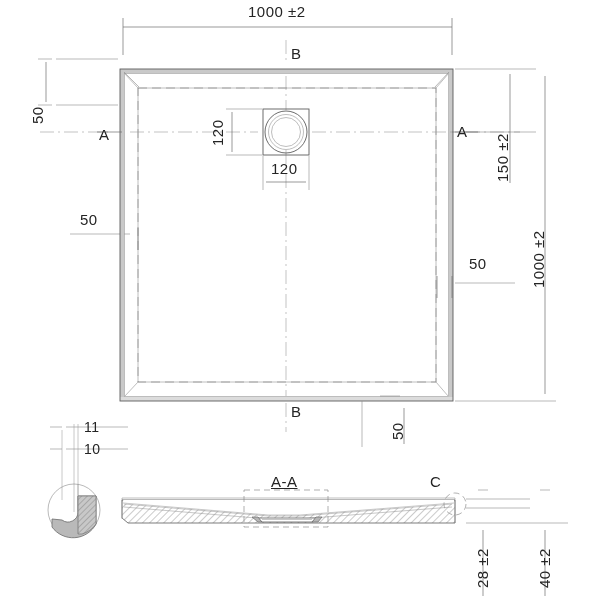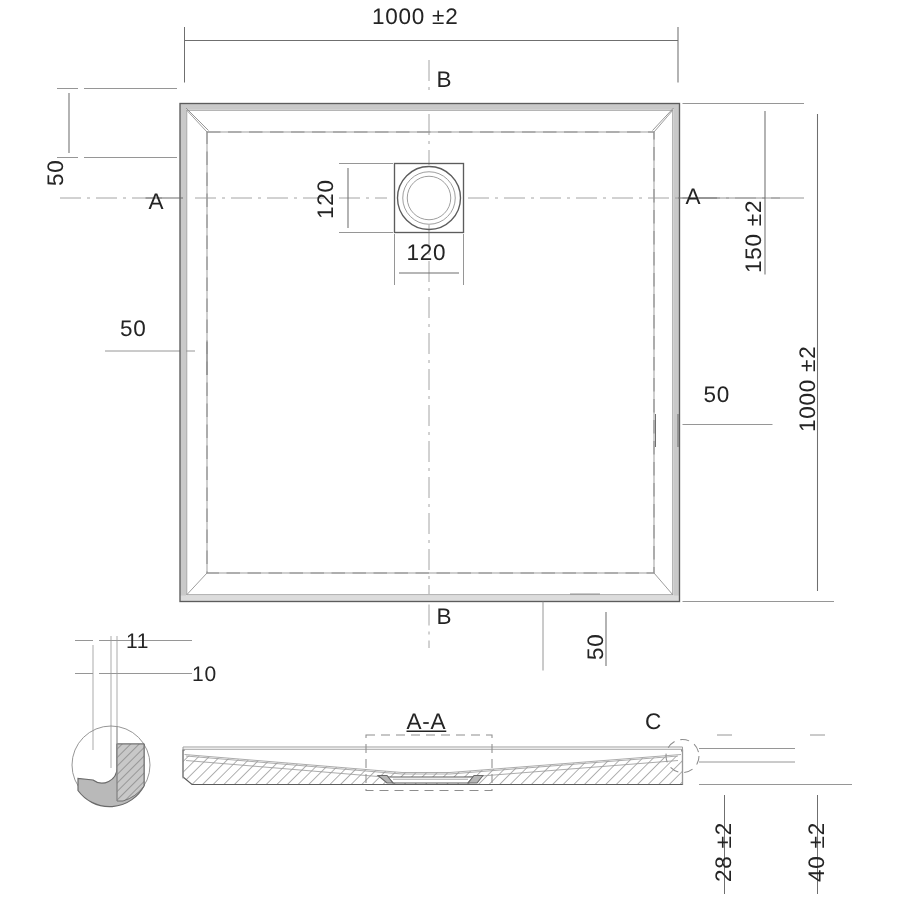--- a/index.html
+++ b/index.html
@@ -235,21 +235,21 @@
   <div class="lbl rot" style="left:495px;top:182px;">150 ±2</div>
 
   <div class="lbl rot" style="left:531px;top:288px;">1000 ±2</div>
 
   <div class="lbl" style="left:469px;top:256px;">50</div>
 
   <div class="lbl rot" style="left:390px;top:440px;">50</div>
 
   <div class="lbl sm" style="left:84px;top:420px;">11</div>
 
-  <div class="lbl sm" style="left:84px;top:442px;margin-left:44px;">10</div>
+  <div class="lbl sm" style="left:84px;top:442px;">10</div>
 
   <div class="lbl" style="left:271px;top:474px;text-decoration:underline;">A-A</div>
 
   <div class="lbl" style="left:430px;top:474px;">C</div>
 
   <div class="lbl rot" style="left:475px;top:588px;">28 ±2</div>
 
   <div class="lbl rot" style="left:537px;top:588px;">40 ±2</div>
 
 </div>

